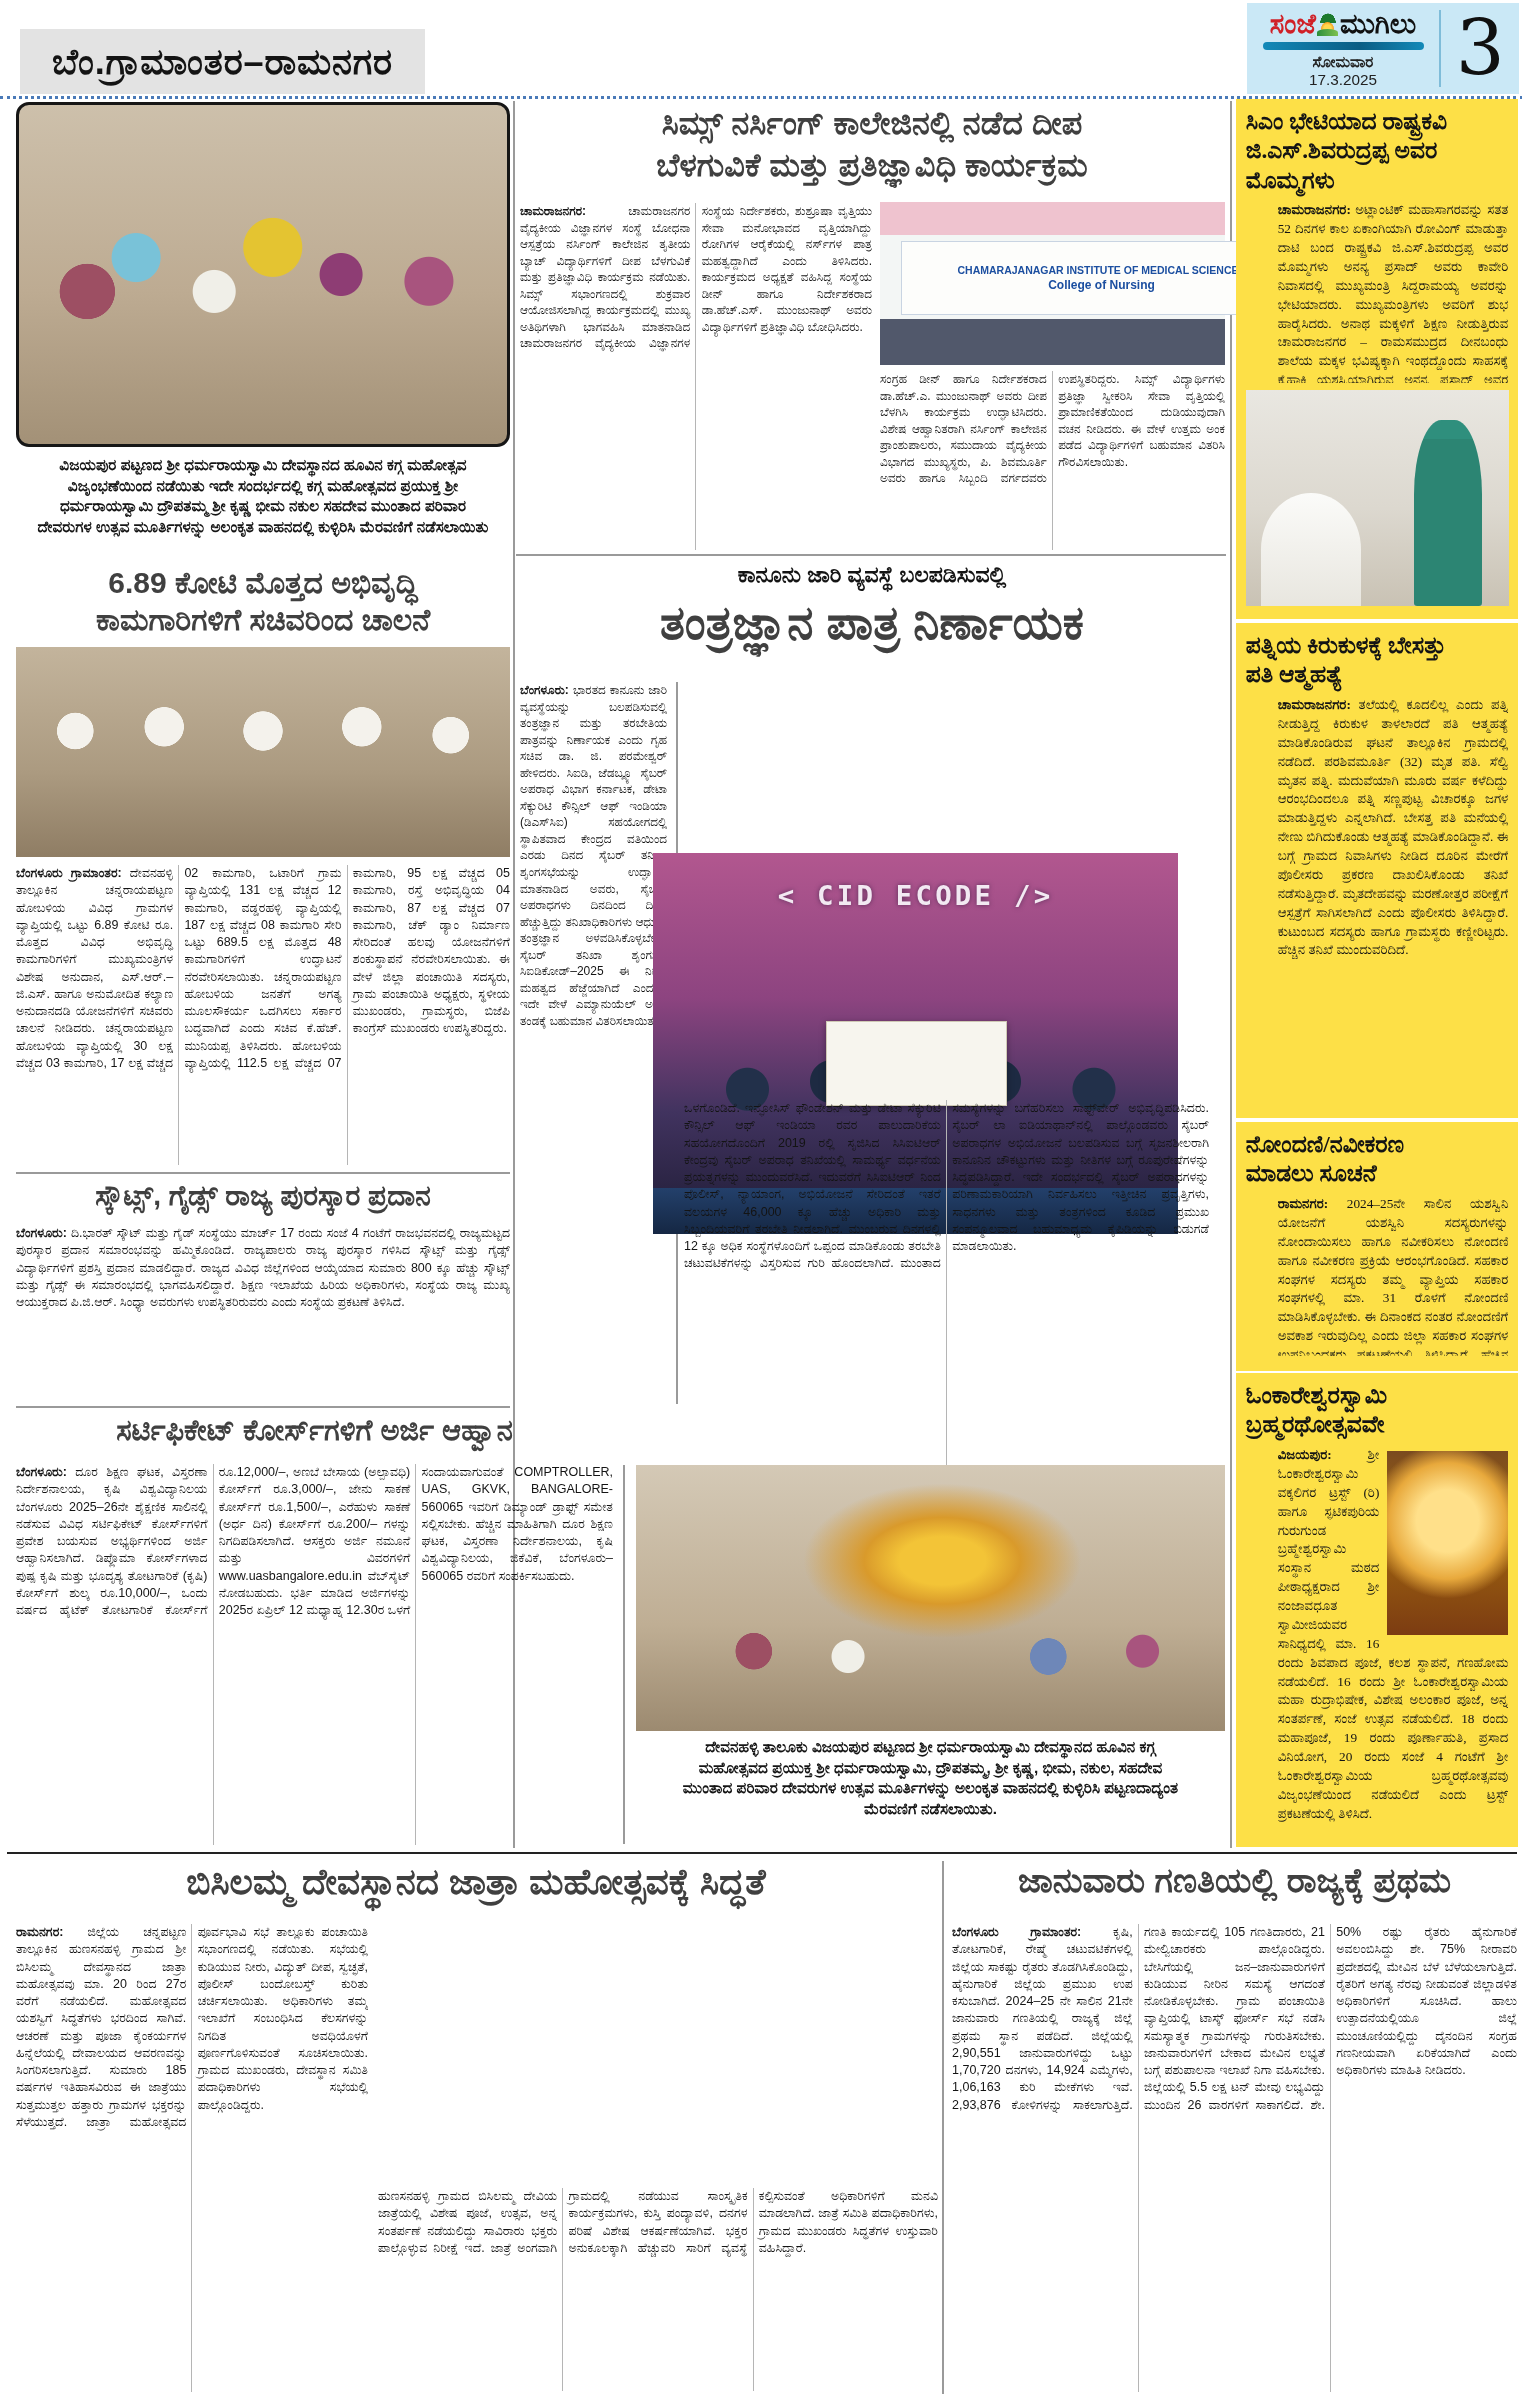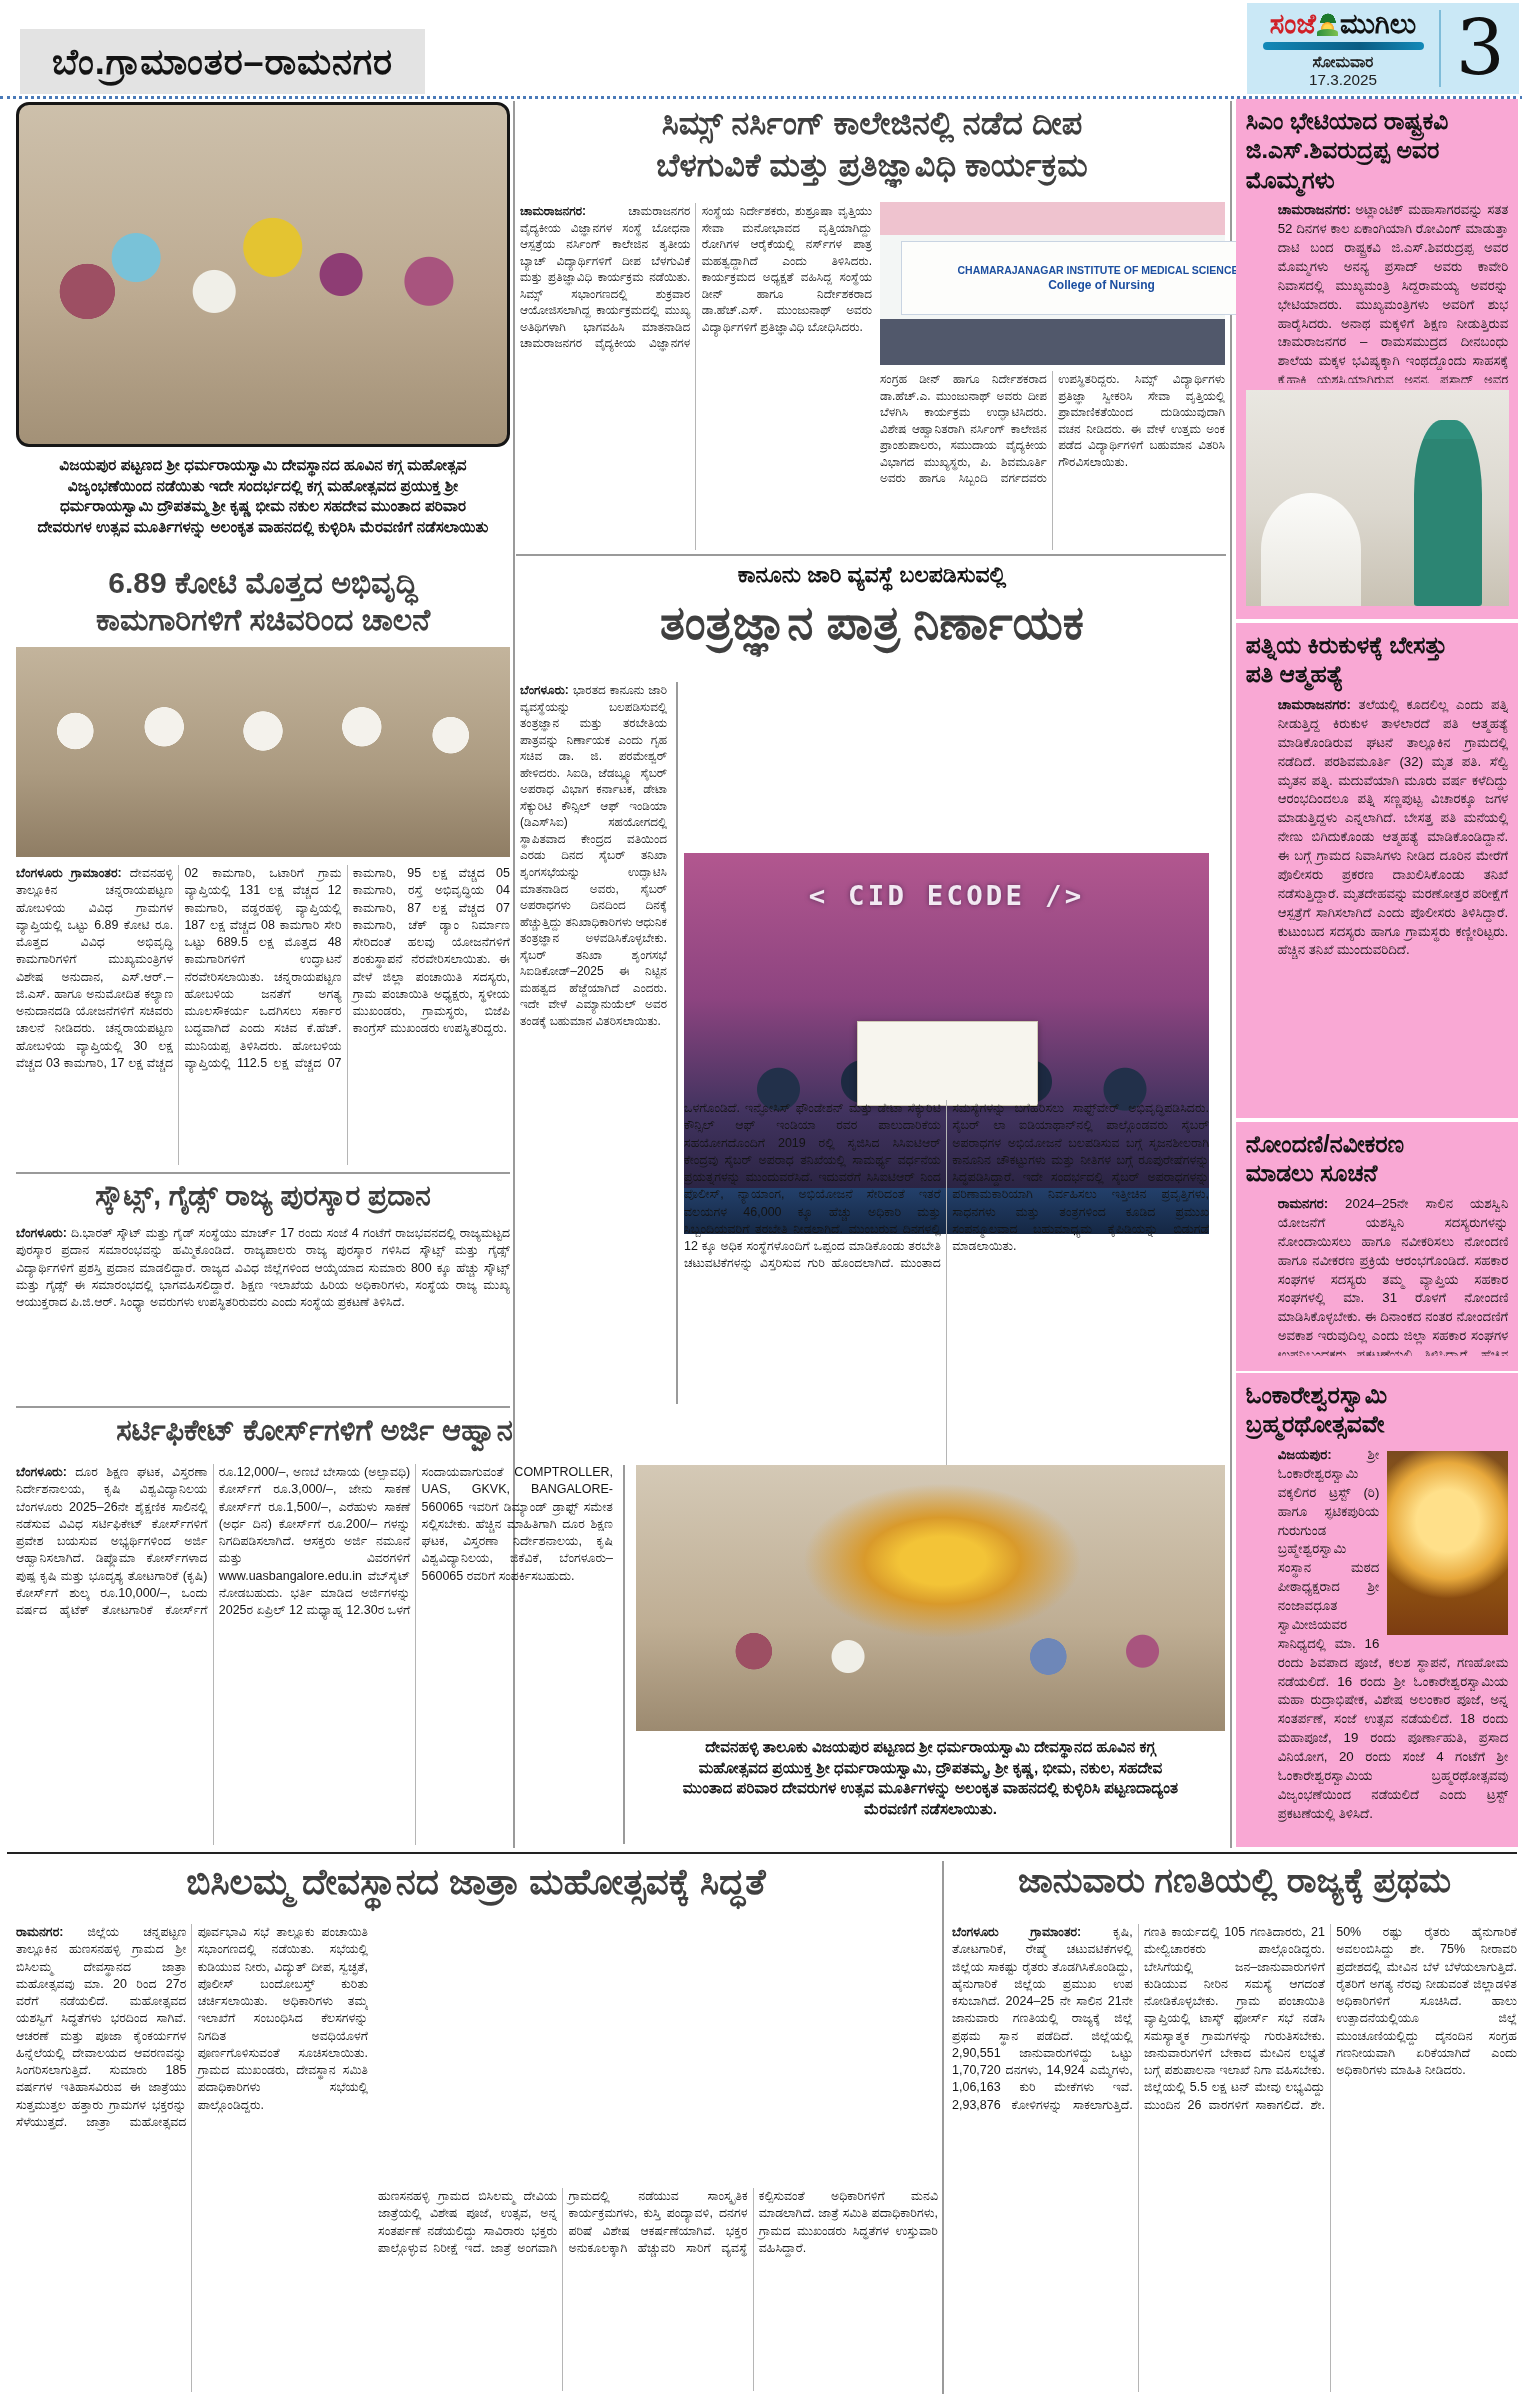--- a/index.html
+++ b/index.html
@@ -42,21 +42,21 @@
   
   .headline{font-weight:bold;color:#404040;}
   .kicker{font-weight:bold;}
   .dateline{font-weight:bold;}
   .bodytext{font-size:12.5px;line-height:1.38;}
   .cols2{column-count:2;column-gap:11.3px;column-rule:0.8px solid #b5b5b5;}
   .cols3{column-count:3;column-gap:11.3px;column-rule:0.8px solid #b5b5b5;}
   .caption{font-weight:bold;font-size:15.3px;line-height:1.35;text-align:center;}
 
   
-  .greenbox{background:#f9a8d4;box-sizing:border-box;padding:8px 9.7px;}
+  .greenbox{background:#fde047;box-sizing:border-box;padding:8px 9.7px;font-family:Liberation Serif, serif;}
   .side-headline{font-weight:bold;font-size:23.4px;line-height:1.25;}
   .side-body{font-size:13.3px;line-height:1.42;text-align:justify;margin-top:6.5px;margin-left:32px;}
 
   
   .photo{box-sizing:border-box;}
   .pic-procession{border:3.2px solid #161616;border-radius:13px;
     background:
       radial-gradient(circle at 14% 55%,#9d4f63 0 27.4px,transparent 28px),
       radial-gradient(circle at 24% 45%,#79c2d8 0 24px,transparent 25px),
       radial-gradient(circle at 52% 42%,#e4c431 0 29px,transparent 30px),
@@ -182,21 +182,21 @@
   <div class="abs bodytext cols2 justify clip" style="left:880px;top:371px;width:345px;height:179px;font-size:12px;">
     <span>ಸಂಗ್ರಹ ಡೀನ್ ಹಾಗೂ ನಿರ್ದೇಶಕರಾದ ಡಾ.ಹೆಚ್.ಎ. ಮುಂಜುನಾಥ್ ಅವರು ದೀಪ ಬೆಳಗಿಸಿ ಕಾರ್ಯಕ್ರಮ ಉದ್ಘಾಟಿಸಿದರು. ವಿಶೇಷ ಆಹ್ವಾನಿತರಾಗಿ ನರ್ಸಿಂಗ್ ಕಾಲೇಜಿನ ಪ್ರಾಂಶುಪಾಲರು, ಸಮುದಾಯ ವೈದ್ಯಕೀಯ ವಿಭಾಗದ ಮುಖ್ಯಸ್ಥರು, ಪಿ. ಶಿವಮೂರ್ತಿ ಅವರು ಹಾಗೂ ಸಿಬ್ಬಂದಿ ವರ್ಗದವರು ಉಪಸ್ಥಿತರಿದ್ದರು. ಸಿಮ್ಸ್ ವಿದ್ಯಾರ್ಥಿಗಳು ಪ್ರತಿಜ್ಞಾ ಸ್ವೀಕರಿಸಿ ಸೇವಾ ವೃತ್ತಿಯಲ್ಲಿ ಪ್ರಾಮಾಣಿಕತೆಯಿಂದ ದುಡಿಯುವುದಾಗಿ ವಚನ ನೀಡಿದರು. ಈ ವೇಳೆ ಉತ್ತಮ ಅಂಕ ಪಡೆದ ವಿದ್ಯಾರ್ಥಿಗಳಿಗೆ ಬಹುಮಾನ ವಿತರಿಸಿ ಗೌರವಿಸಲಾಯಿತು.</span>
   </div>
 
   <div class="abs headline center clip" style="left:520px;top:595px;width:704px;height:77px;font-size:47px;">ತಂತ್ರಜ್ಞಾನ ಪಾತ್ರ ನಿರ್ಣಾಯಕ</div>
   <div class="abs kicker center clip" style="left:520px;top:562px;width:704px;height:32px;font-size:22px;">ಕಾನೂನು ಜಾರಿ ವ್ಯವಸ್ಥೆ ಬಲಪಡಿಸುವಲ್ಲಿ</div>
   <div class="abs bodytext justify clip" style="left:520px;top:682px;width:147px;height:722px;font-size:12px;">
     <span class="dateline">ಬೆಂಗಳೂರು:</span>
     <span>ಭಾರತದ ಕಾನೂನು ಜಾರಿ ವ್ಯವಸ್ಥೆಯನ್ನು ಬಲಪಡಿಸುವಲ್ಲಿ ತಂತ್ರಜ್ಞಾನ ಮತ್ತು ತರಬೇತಿಯ ಪಾತ್ರವನ್ನು ನಿರ್ಣಾಯಕ ಎಂದು ಗೃಹ ಸಚಿವ ಡಾ. ಜಿ. ಪರಮೇಶ್ವರ್ ಹೇಳಿದರು. ಸಿಐಡಿ, ಜೆಡಬ್ಲ್ಯೂ ಸೈಬರ್ ಅಪರಾಧ ವಿಭಾಗ ಕರ್ನಾಟಕ, ಡೇಟಾ ಸೆಕ್ಯುರಿಟಿ ಕೌನ್ಸಿಲ್ ಆಫ್ ಇಂಡಿಯಾ (ಡಿಎಸ್‌ಸಿಐ) ಸಹಯೋಗದಲ್ಲಿ ಸ್ಥಾಪಿತವಾದ ಕೇಂದ್ರದ ವತಿಯಿಂದ ಎರಡು ದಿನದ ಸೈಬರ್ ತನಿಖಾ ಶೃಂಗಸಭೆಯನ್ನು ಉದ್ಘಾಟಿಸಿ ಮಾತನಾಡಿದ ಅವರು, ಸೈಬರ್ ಅಪರಾಧಗಳು ದಿನದಿಂದ ದಿನಕ್ಕೆ ಹೆಚ್ಚುತ್ತಿದ್ದು ತನಿಖಾಧಿಕಾರಿಗಳು ಆಧುನಿಕ ತಂತ್ರಜ್ಞಾನ ಅಳವಡಿಸಿಕೊಳ್ಳಬೇಕು. ಸೈಬರ್ ತನಿಖಾ ಶೃಂಗಸಭೆ ಸಿಐಡಿಕೋಡ್–2025 ಈ ನಿಟ್ಟಿನ ಮಹತ್ವದ ಹೆಜ್ಜೆಯಾಗಿದೆ ಎಂದರು. ಇದೇ ವೇಳೆ ಎಮ್ಯಾನುಯೆಲ್ ಅವರ ತಂಡಕ್ಕೆ ಬಹುಮಾನ ವಿತರಿಸಲಾಯಿತು.</span>
   </div>
-  <div class="abs photo pic-cid" style="left:684px;top:690px;width:525px;height:381px;padding-left:8px;">
+  <div class="abs photo pic-cid" style="left:653px;top:690px;width:525px;height:381px;padding-left:8px;">
     <div class="cid-logo">&lt; CID ECODE /&gt;</div>
     <div class="cheque"></div>
     <div class="stagefloor"></div>
   </div>
   <div class="abs bodytext cols2 justify clip" style="left:684px;top:1079px;width:525px;height:378px;margin-top:21px;">
     <span>ಒಳಗೊಂಡಿದೆ. ಇನ್ಫೋಸಿಸ್ ಫೌಂಡೇಶನ್ ಮತ್ತು ಡೇಟಾ ಸೆಕ್ಯುರಿಟಿ ಕೌನ್ಸಿಲ್ ಆಫ್ ಇಂಡಿಯಾ ರವರ ಪಾಲುದಾರಿಕೆಯ ಸಹಯೋಗದೊಂದಿಗೆ 2019 ರಲ್ಲಿ ಸೃಜಿಸಿದ ಸಿಸಿಐಟಿಆರ್ ಕೇಂದ್ರವು ಸೈಬರ್ ಅಪರಾಧ ತನಿಖೆಯಲ್ಲಿ ಸಾಮರ್ಥ್ಯ ವರ್ಧನೆಯ ಪ್ರಯತ್ನಗಳನ್ನು ಮುಂದುವರೆಸಿದೆ. ಇದುವರೆಗೆ ಸಿಸಿಐಟಿಆರ್ ನಿಂದ ಪೊಲೀಸ್, ನ್ಯಾಯಾಂಗ, ಅಭಿಯೋಜನೆ ಸೇರಿದಂತೆ ಇತರೆ ವಲಯಗಳ 46,000 ಕ್ಕೂ ಹೆಚ್ಚು ಅಧಿಕಾರಿ ಮತ್ತು ಸಿಬ್ಬಂದಿಯವರಿಗೆ ತರಬೇತಿ ನೀಡಲಾಗಿದೆ. ಮುಂಬರುವ ದಿನಗಳಲ್ಲಿ 12 ಕ್ಕೂ ಅಧಿಕ ಸಂಸ್ಥೆಗಳೊಂದಿಗೆ ಒಪ್ಪಂದ ಮಾಡಿಕೊಂಡು ತರಬೇತಿ ಚಟುವಟಿಕೆಗಳನ್ನು ವಿಸ್ತರಿಸುವ ಗುರಿ ಹೊಂದಲಾಗಿದೆ. ಮುಂತಾದ ಸಮಸ್ಯೆಗಳನ್ನು ಬಗೆಹರಿಸಲು ಸಾಫ್ಟ್‌ವೇರ್ ಅಭಿವೃದ್ಧಿಪಡಿಸಿದರು. ಸೈಬರ್ ಲಾ ಐಡಿಯಾಥಾನ್‌ನಲ್ಲಿ ಪಾಲ್ಗೊಂಡವರು ಸೈಬರ್ ಅಪರಾಧಗಳ ಅಭಿಯೋಜನೆ ಬಲಪಡಿಸುವ ಬಗ್ಗೆ ಸೃಜನಶೀಲರಾಗಿ ಕಾನೂನಿನ ಚೌಕಟ್ಟುಗಳು ಮತ್ತು ನೀತಿಗಳ ಬಗ್ಗೆ ರೂಪುರೇಷೆಗಳನ್ನು ಸಿದ್ಧಪಡಿಸಿದ್ದಾರೆ. ಇದೇ ಸಂದರ್ಭದಲ್ಲಿ ಸೈಬರ್ ಅಪರಾಧಗಳನ್ನು ಪರಿಣಾಮಕಾರಿಯಾಗಿ ನಿರ್ವಹಿಸಲು ಇತ್ತೀಚಿನ ಪ್ರವೃತ್ತಿಗಳು, ಸಾಧನಗಳು ಮತ್ತು ತಂತ್ರಗಳಿಂದ ಕೂಡಿದ ಪ್ರಮುಖ ಸಂಪನ್ಮೂಲವಾದ ಬಹುಮಾಧ್ಯಮ ಕೈಪಿಡಿಯನ್ನು ಬಿಡುಗಡೆ ಮಾಡಲಾಯಿತು.</span>
   </div>
 
   <div class="abs photo pic-procession2" style="left:636px;top:1465px;width:589px;height:266px;"></div>
   <div class="abs caption ml clip" style="left:636px;top:1737px;width:589px;height:108px;">ದೇವನಹಳ್ಳಿ ತಾಲೂಕು ವಿಜಯಪುರ ಪಟ್ಟಣದ ಶ್ರೀ ಧರ್ಮರಾಯಸ್ವಾಮಿ ದೇವಸ್ಥಾನದ ಹೂವಿನ ಕಗ್ಗ

